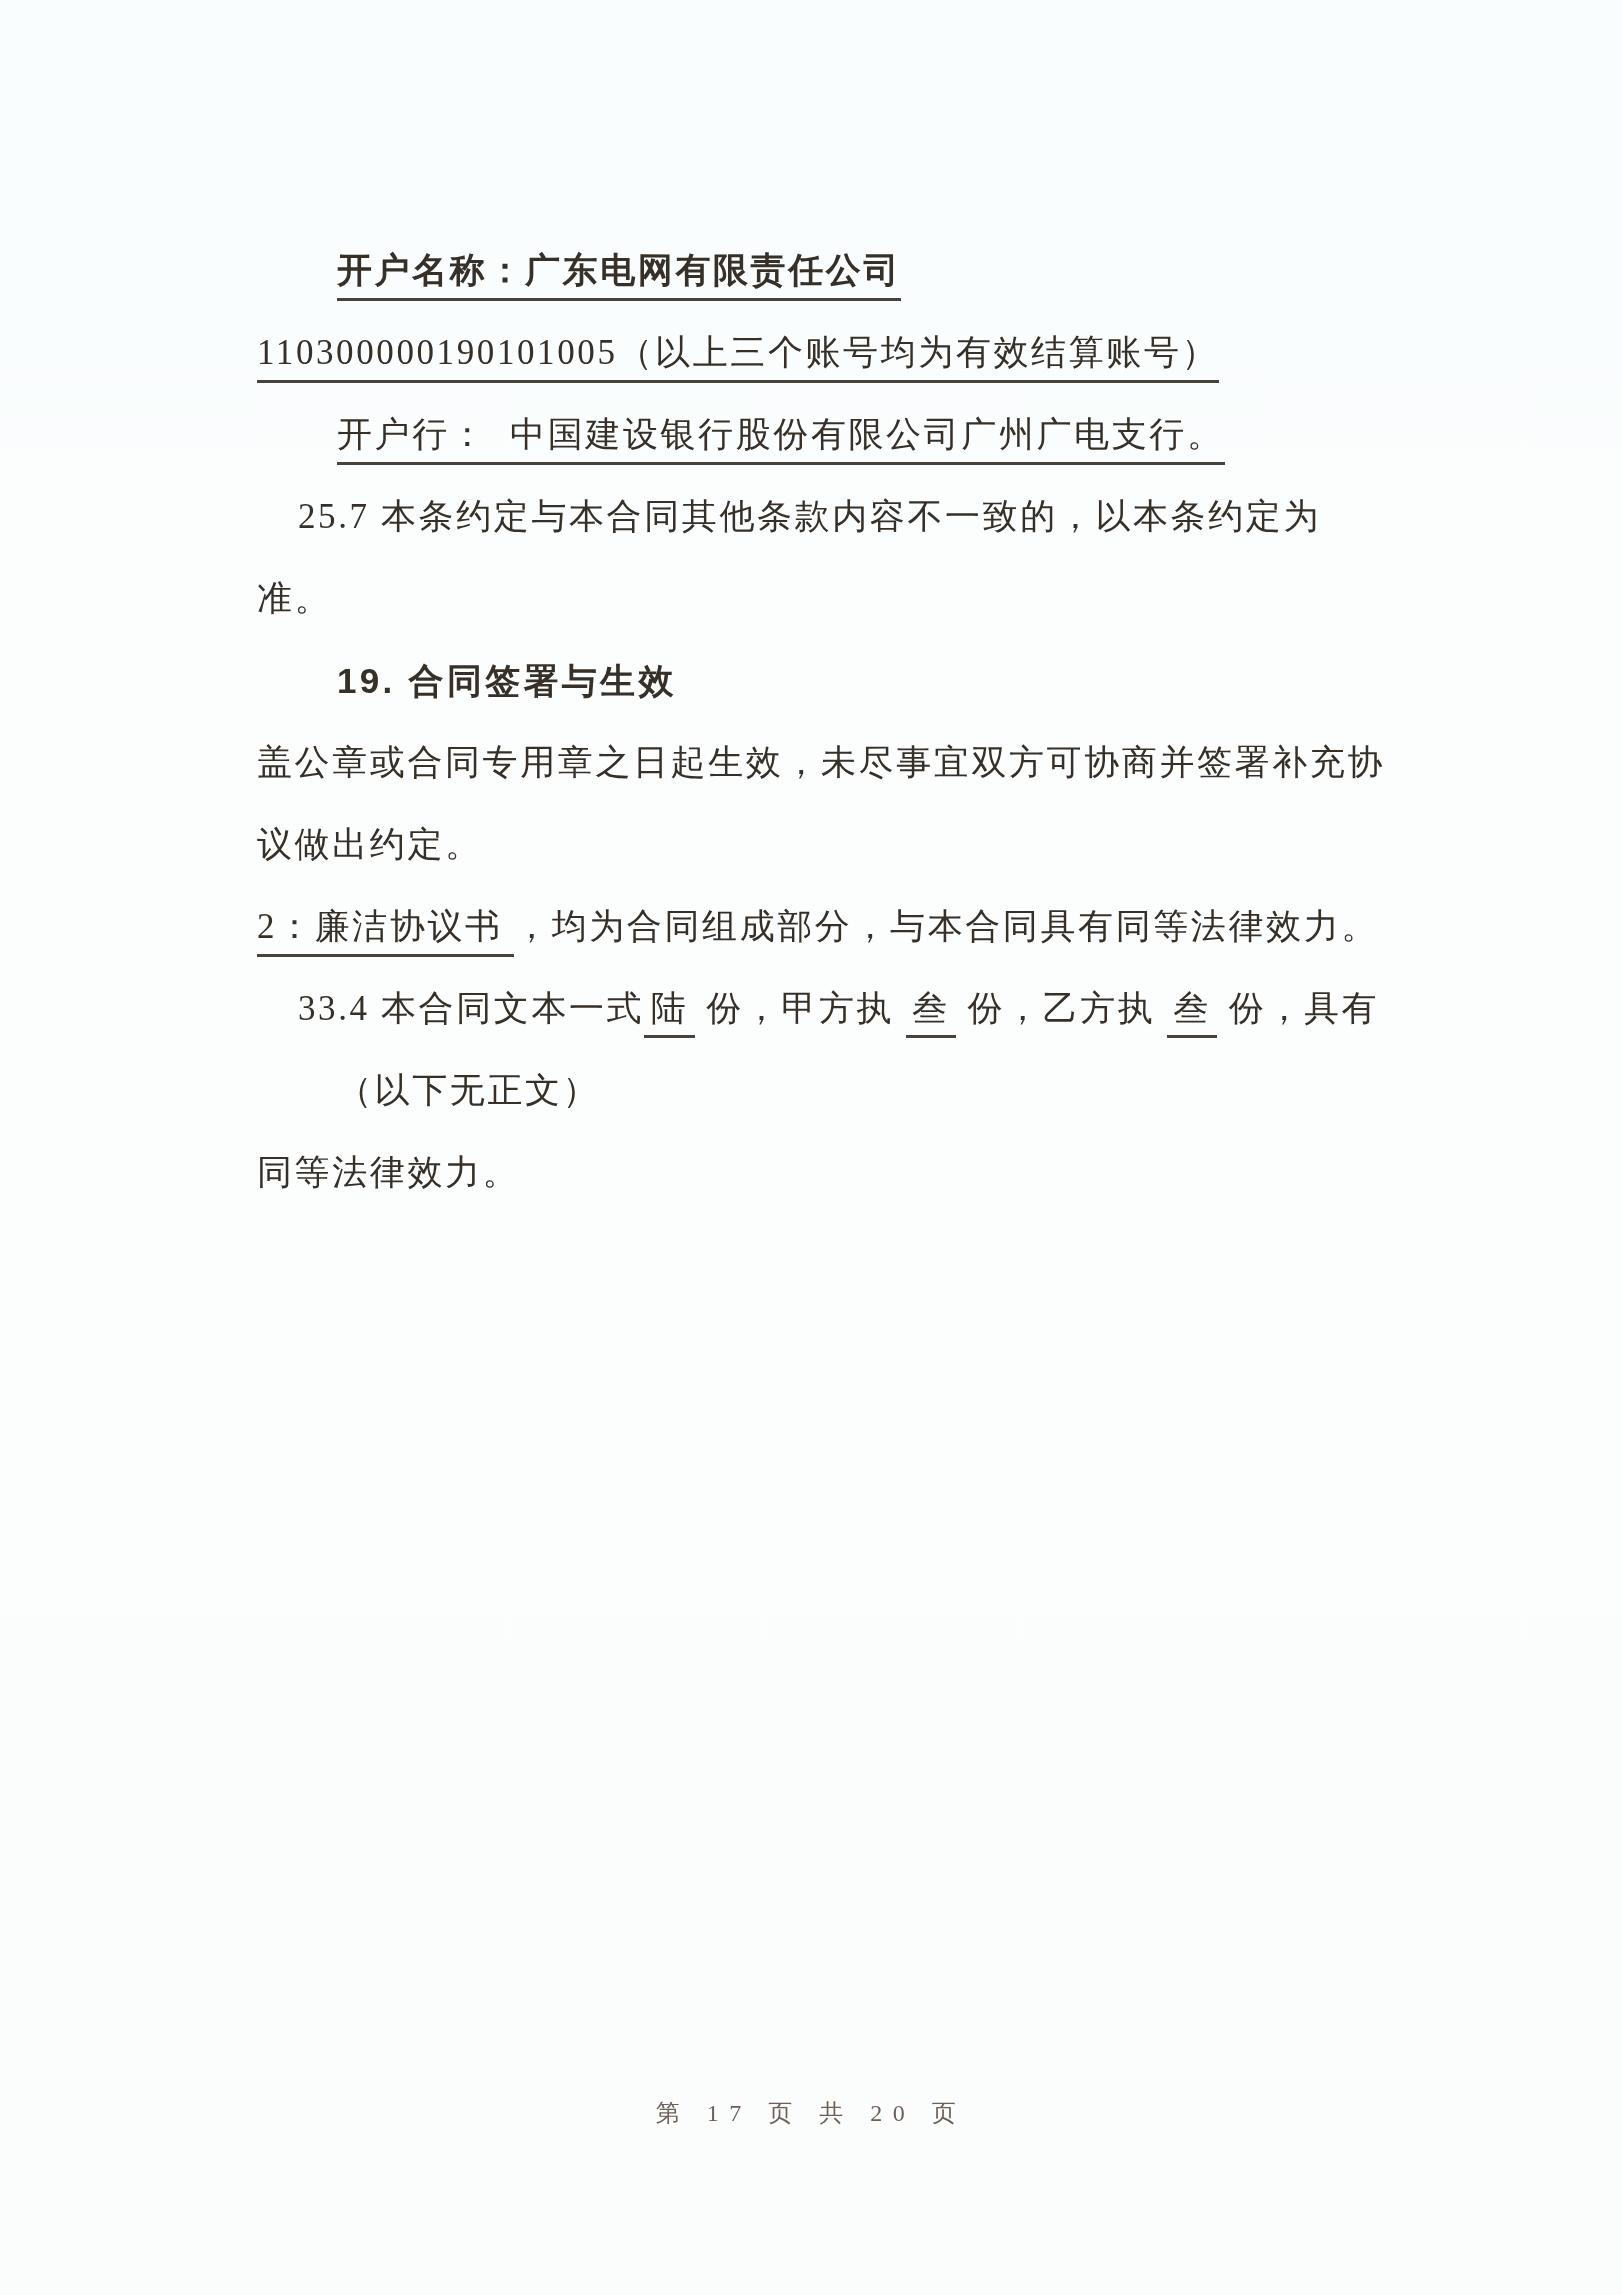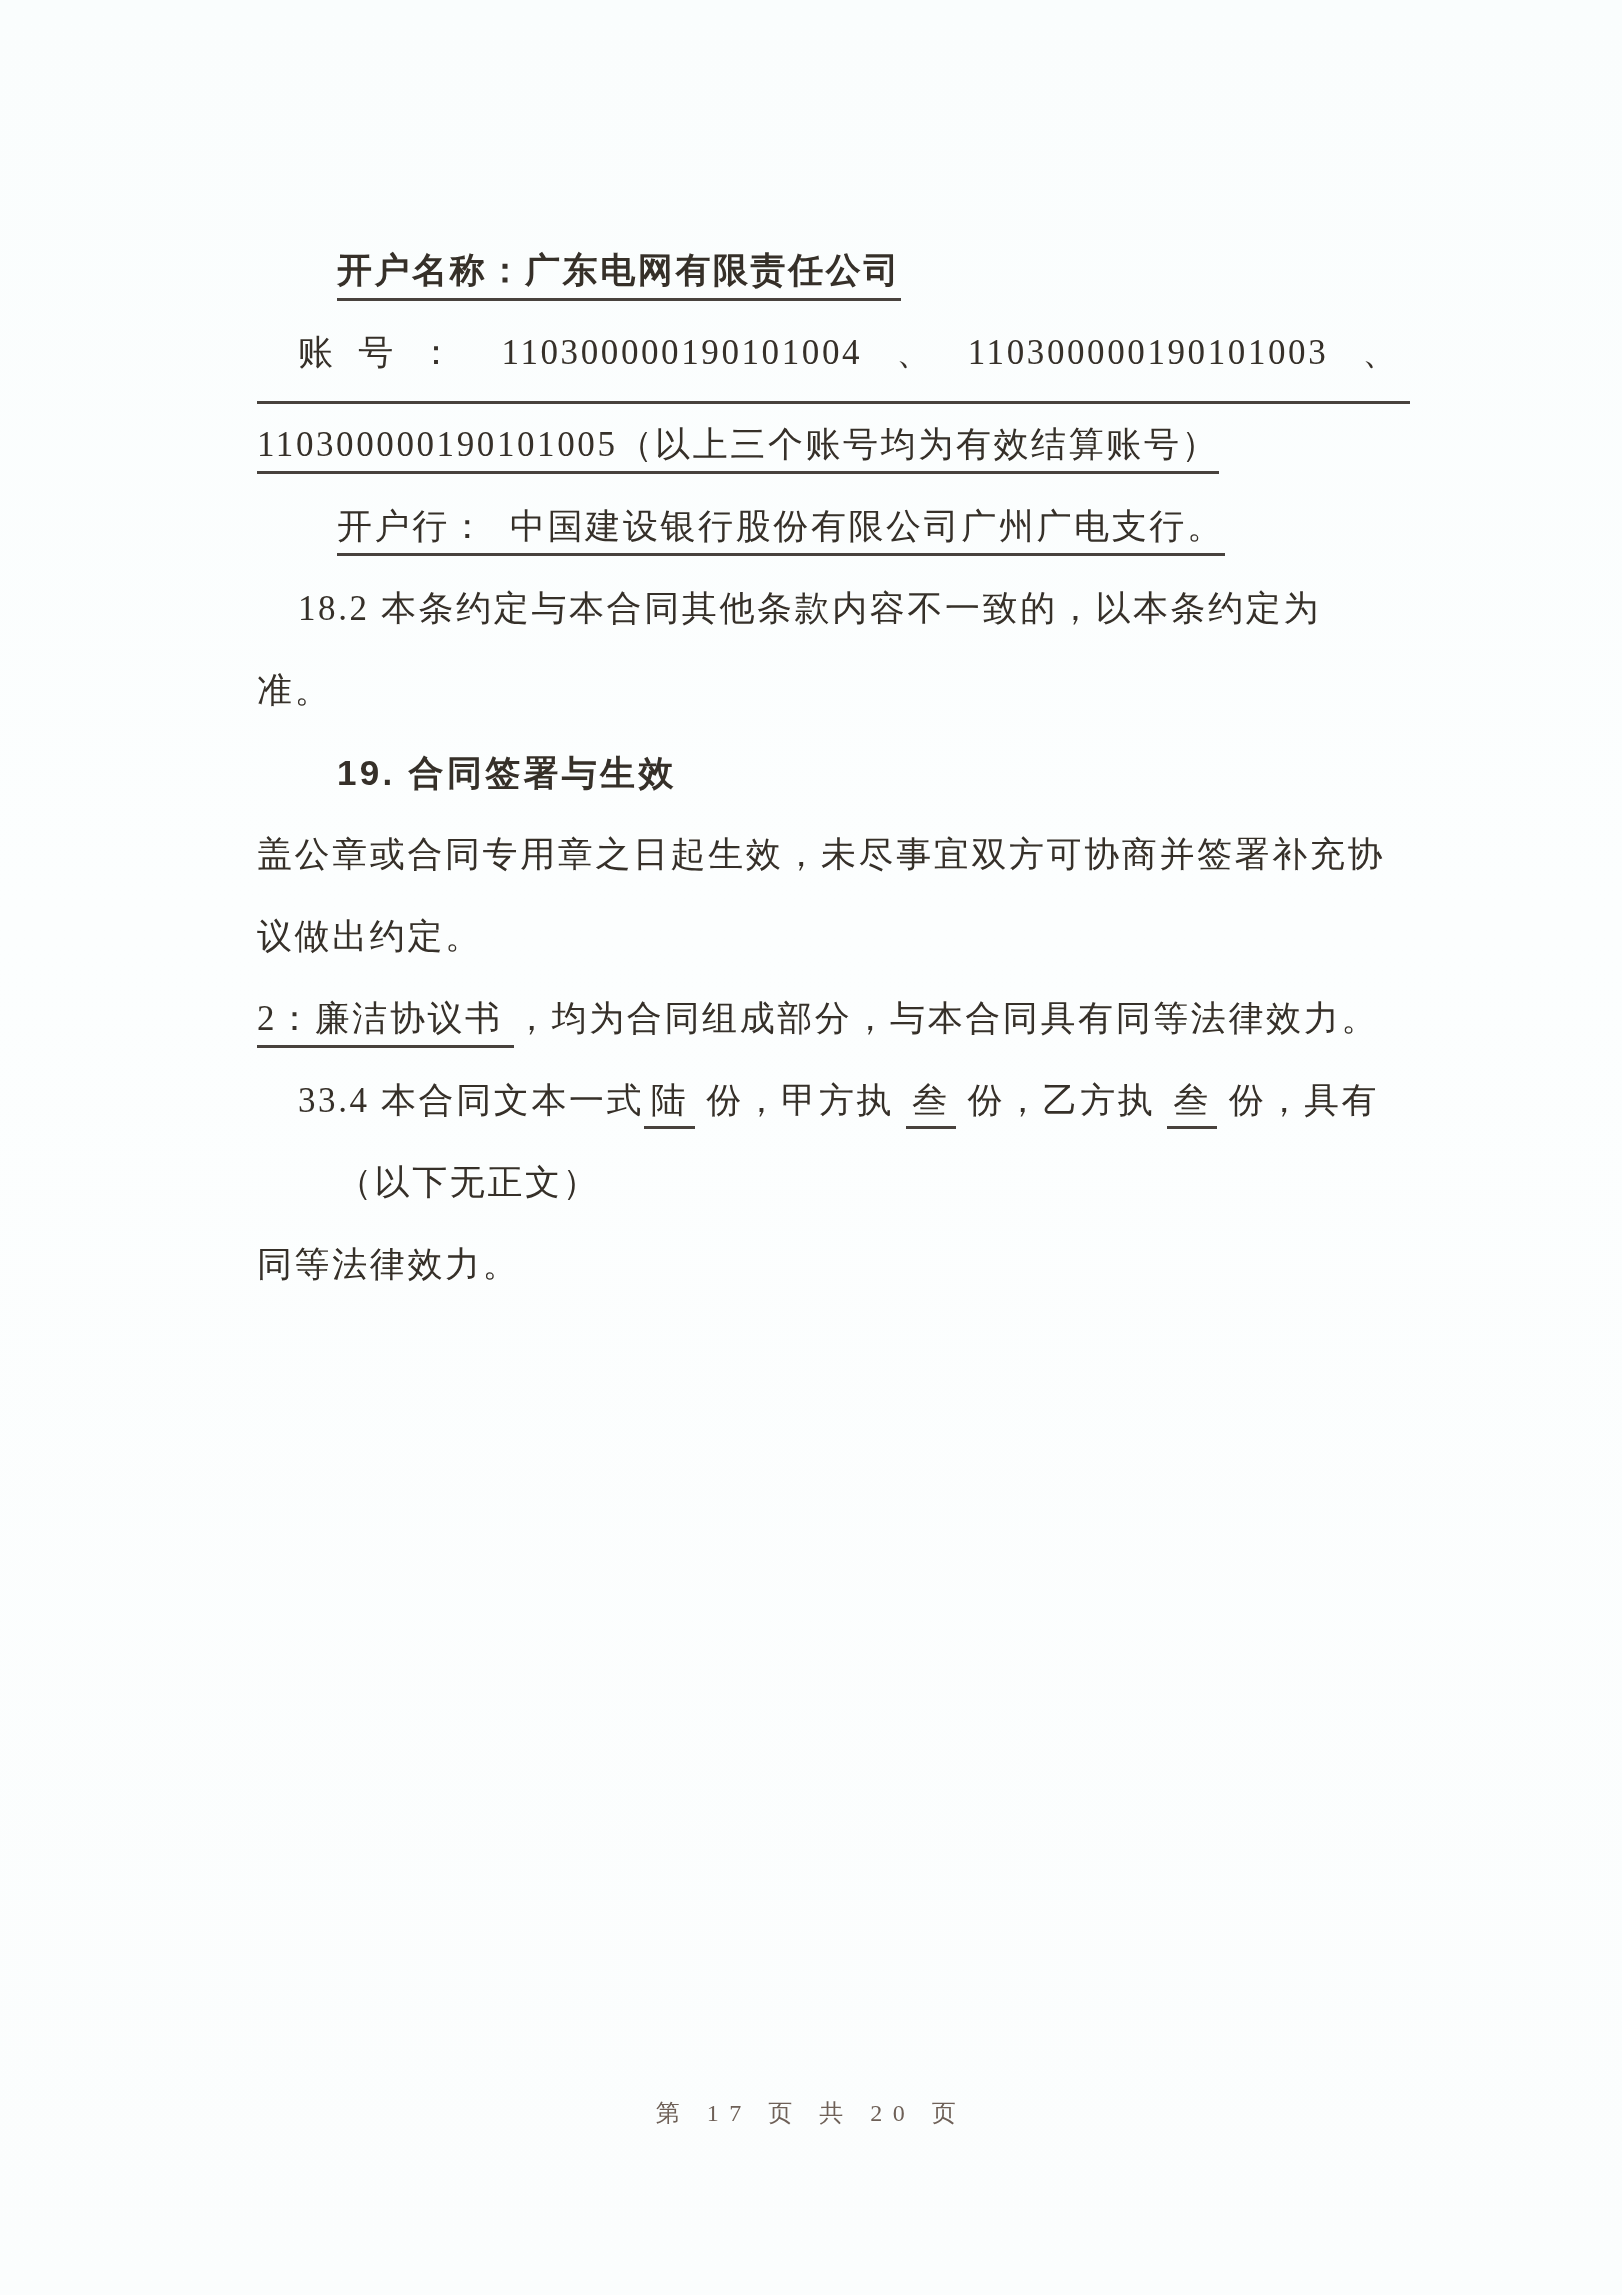--- a/index.html
+++ b/index.html
@@ -83,27 +83,26 @@
 </style>
 </head>
 <body>
 
 <div class="page">
 
   <div class="content">
 
     <div class="line ind2 bold"><span class="ul">开户名称：广东电网有限责任公司</span></div>
 
-    <div class="line"><span class="ul-block">账  号  ：    110300000190101004   、   110300000190101003   、</span></div>
 
     <div class="line"><span class="ul">110300000190101005（以上三个账号均为有效结算账号）</span></div>
 
     <div class="line ind2"><span class="ul">开户行：  中国建设银行股份有限公司广州广电支行。</span></div>
 
-    <div class="line ind1"><span>18.2 本条约定与本合同其他条款内容不一致的，以本条约定为</span></div>
+    <div class="line ind1"><span>25.7 本条约定与本合同其他条款内容不一致的，以本条约定为</span></div>
 
     <div class="line"><span>准。</span></div>
 
     <div class="line ind2 heading"><span>19. 合同签署与生效</span></div>
 
 
     <div class="line"><span>盖公章或合同专用章之日起生效，未尽事宜双方可协商并签署补充协</span></div>
 
     <div class="line"><span>议做出约定。</span></div>
 

